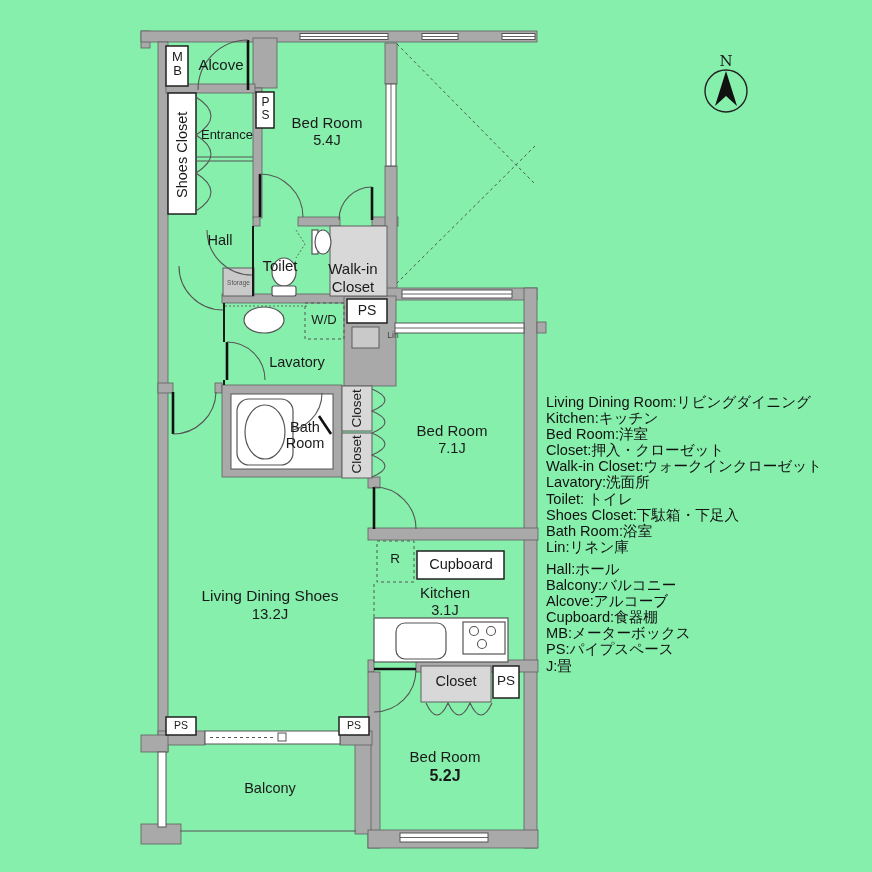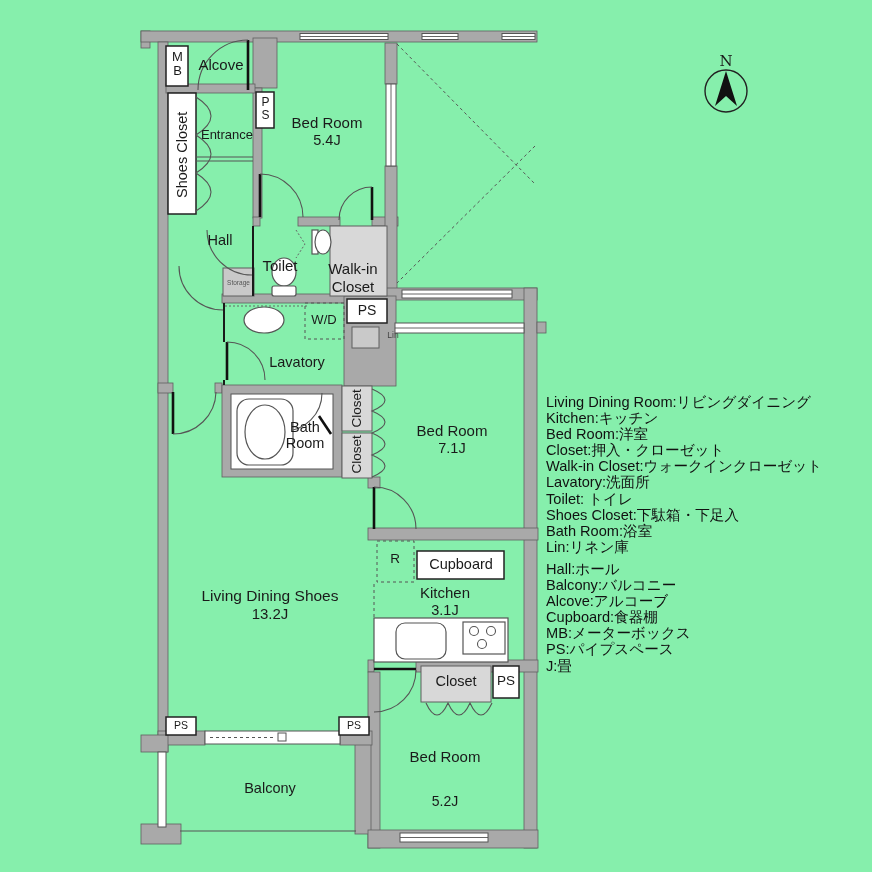--- a/index.html
+++ b/index.html
@@ -214,21 +214,21 @@
 <div class="lbl" style="left:402px;top:441px;width:100px;font-size:14.5px;">7.1J</div>
 <div class="lbl" style="left:385px;top:552px;width:20px;font-size:13.5px;">R</div>
 <div class="lbl" style="left:417px;top:557px;width:88px;font-size:14.5px;">Cupboard</div>
 <div class="lbl" style="left:400px;top:585px;width:90px;">Kitchen</div>
 <div class="lbl" style="left:400px;top:603px;width:90px;font-size:14.5px;">3.1J</div>
 <div class="lbl" style="left:195px;top:588px;width:150px;font-size:15.5px;">Living Dining Shoes</div>
 <div class="lbl" style="left:195px;top:606px;width:150px;">13.2J</div>
 <div class="lbl" style="left:422px;top:674px;width:68px;font-size:14.5px;">Closet</div>
 <div class="lbl" style="left:493px;top:674px;width:26px;font-size:13.5px;">PS</div>
 <div class="lbl" style="left:395px;top:749px;width:100px;">Bed Room</div>
-<div class="lbl" style="left:395px;top:794px;width:100px;font-size:14px;">5.2J</div>
+<div class="lbl" style="left:395px;top:767px;width:100px;font-size:16px;font-weight:bold;">5.2J</div>
 <div class="lbl" style="left:166px;top:720px;width:30px;font-size:10.5px;">PS</div>
 <div class="lbl" style="left:339px;top:720px;width:30px;font-size:10.5px;">PS</div>
 <div class="lbl" style="left:230px;top:781px;width:80px;font-size:14.5px;">Balcony</div>
 <div class="lbl nlab" style="left:714px;top:53px;width:24px;">N</div>
 
 <div class="legend">
   <div>Living Dining Room:リビングダイニング</div>
   <div>Kitchen:キッチン</div>
   <div>Bed Room:洋室</div>
   <div>Closet:押入・クローゼット</div>

